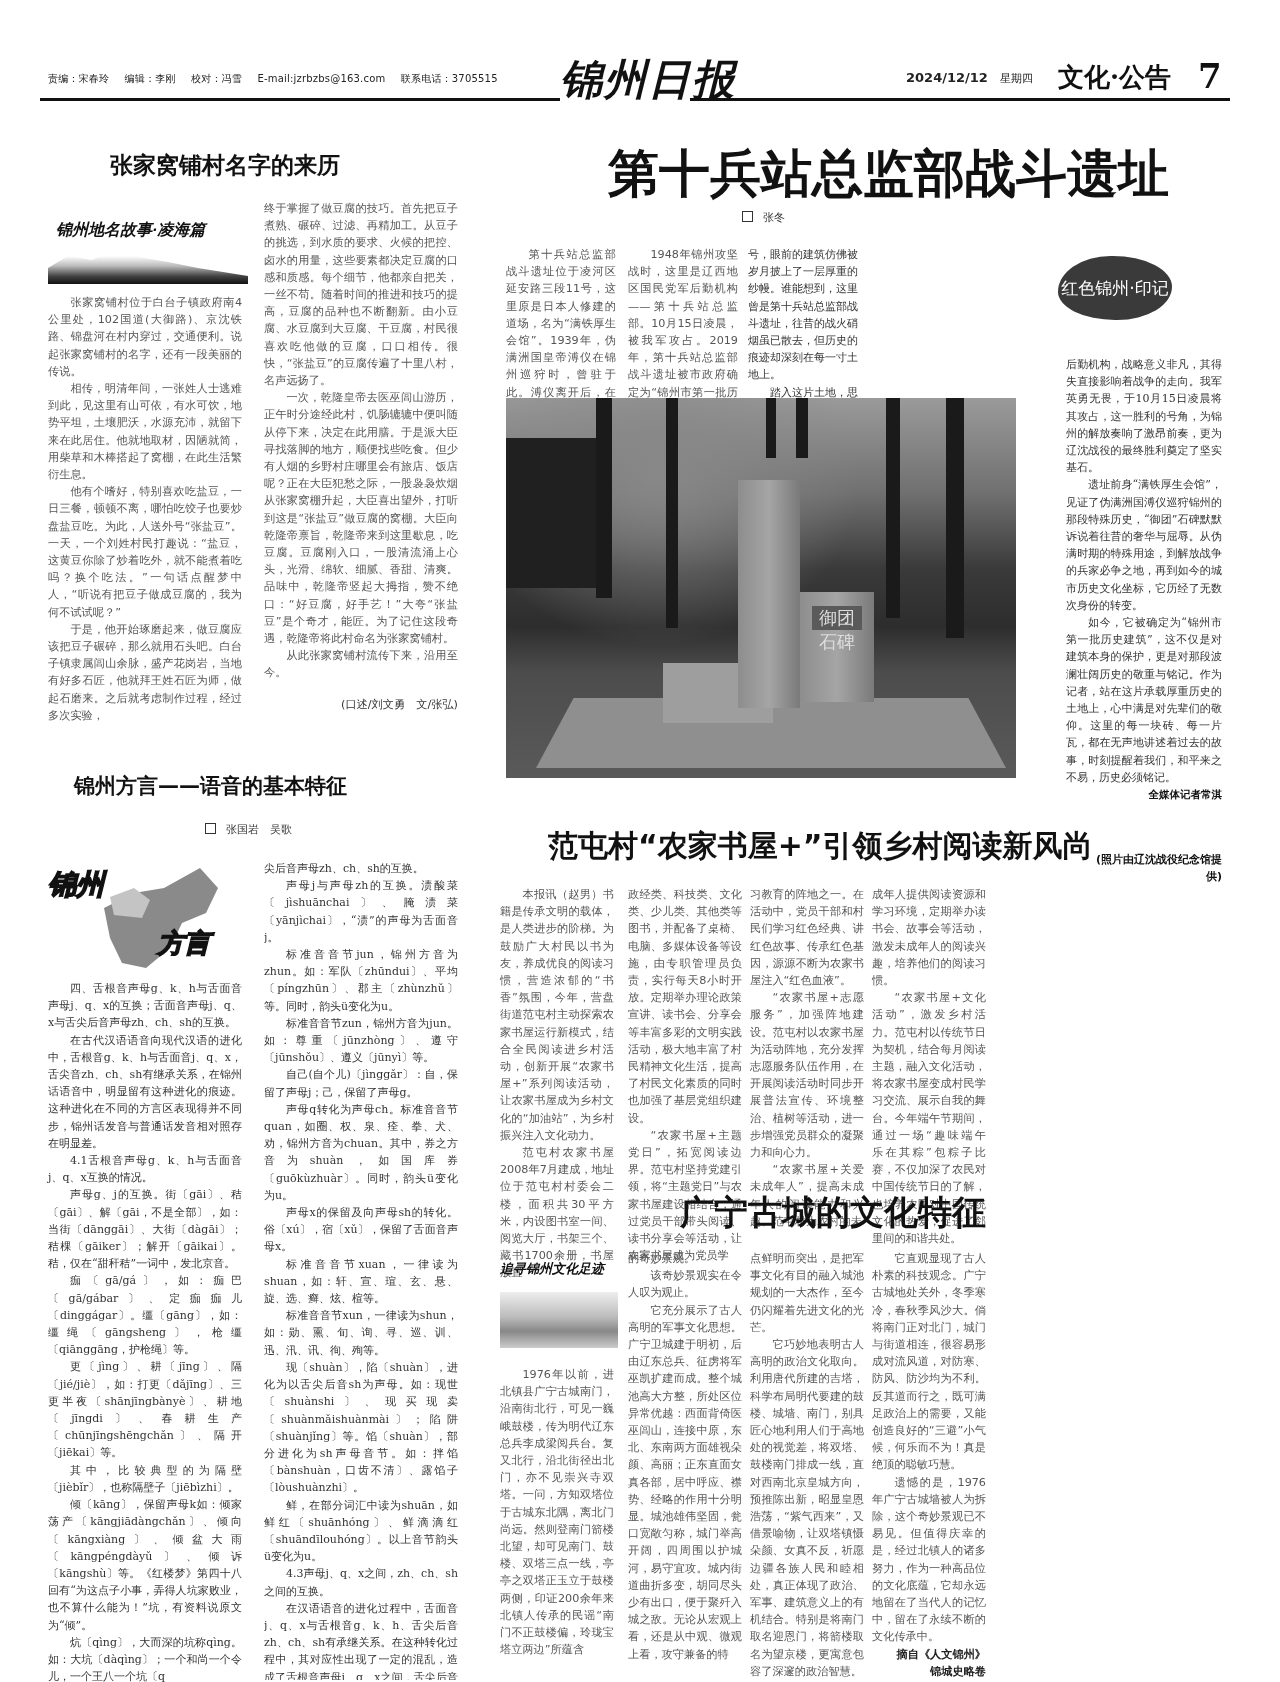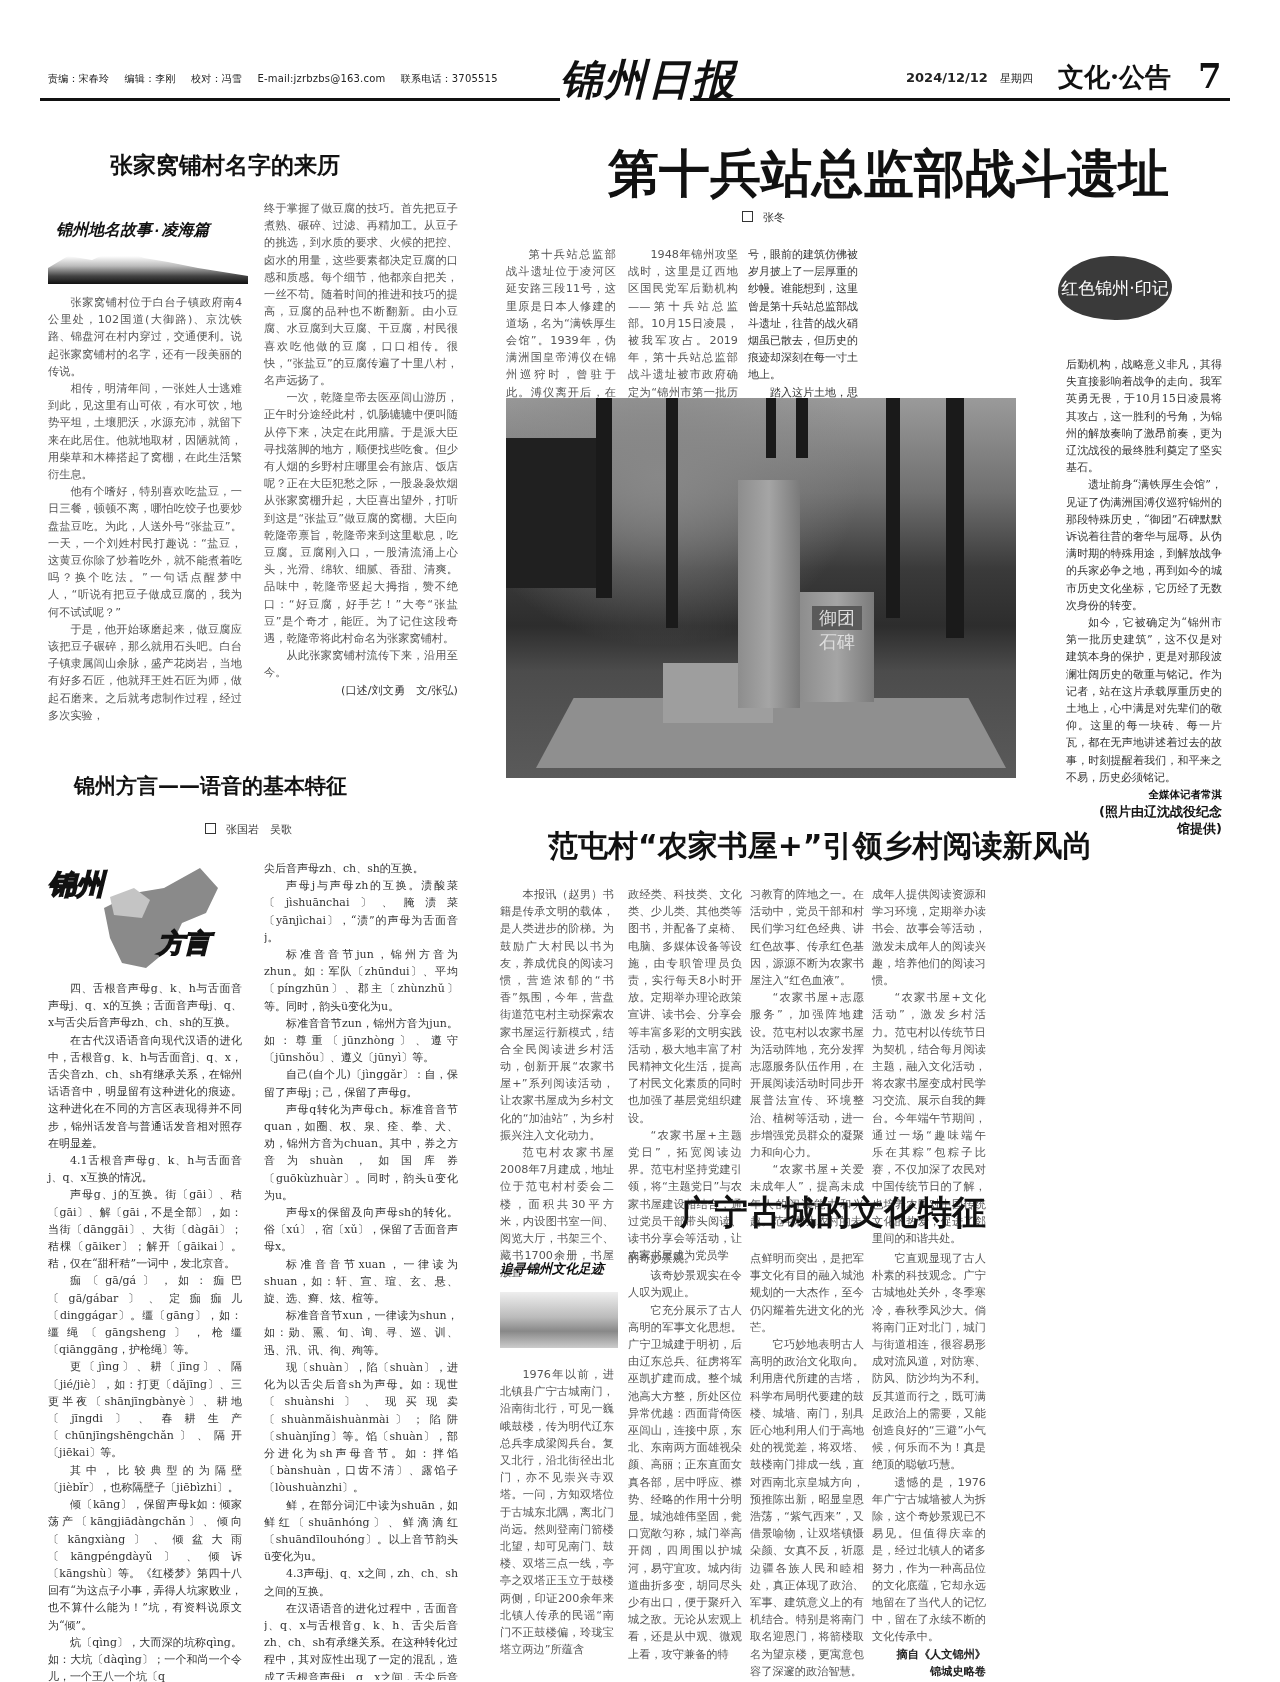--- a/index.html
+++ b/index.html
@@ -23,21 +23,21 @@
   .byline .box{display:inline-block;width:9px;height:9px;border:1px solid #333;margin-right:10px;vertical-align:-1px;}
   .right{text-align:right;}
   .banner-ink{background:linear-gradient(180deg,#fff 0%,#fff 30%,#bbb 55%,#444 80%,#111 100%);}
   .photo{background:
      radial-gradient(ellipse at 30% 20%, #888 0%, transparent 40%),
      linear-gradient(180deg,#9a9a9a 0%,#707070 25%,#3a3a3a 45%,#2d2d2d 60%,#4c4c4c 72%,#5a5a5a 100%);
      overflow:hidden;}
   .tree{position:absolute;background:#1a1a1a;}
   .monument{position:absolute;background:linear-gradient(90deg,#8d8d8d,#a5a5a5 50%,#7a7a7a);}
   .stamp{background:#3a3a3a;border-radius:46% 52% 48% 50% / 56% 48% 52% 44%;color:#fff;font-size:17px;text-align:center;}
-  .calli{font-family:Liberation Mono, monospace;font-weight:bold;font-style:italic;color:#111;}
+  .calli{font-family:Liberation Sans, sans-serif;font-weight:bold;font-style:italic;color:#111;}
   .mapbox{position:absolute;}
 </style>
 </head>
 <body>
 
 <div class="abs hdr-credits">
   <span>责编：宋春玲</span>
   <span>编辑：李刚</span>
   <span>校对：冯雪</span>
   <span>E-mail:jzrbzbs@163.com</span>
@@ -61,21 +61,21 @@
 <div class="abs body-text" style="left:48px;top:294px;width:194px;">
   <p>张家窝铺村位于白台子镇政府南4公里处，102国道(大御路)、京沈铁路、锦盘河在村内穿过，交通便利。说起张家窝铺村的名字，还有一段美丽的传说。</p>
   <p>相传，明清年间，一张姓人士逃难到此，见这里有山可依，有水可饮，地势平坦，土壤肥沃，水源充沛，就留下来在此居住。他就地取材，因陋就简，用柴草和木棒搭起了窝棚，在此生活繁衍生息。</p>
   <p>他有个嗜好，特别喜欢吃盐豆，一日三餐，顿顿不离，哪怕吃饺子也要炒盘盐豆吃。为此，人送外号“张盐豆”。一天，一个刘姓村民打趣说：“盐豆，这黄豆你除了炒着吃外，就不能煮着吃吗？换个吃法。”一句话点醒梦中人，“听说有把豆子做成豆腐的，我为何不试试呢？”</p>
   <p>于是，他开始琢磨起来，做豆腐应该把豆子碾碎，那么就用石头吧。白台子镇隶属闾山余脉，盛产花岗岩，当地有好多石匠，他就拜王姓石匠为师，做起石磨来。之后就考虑制作过程，经过多次实验，</p>
 </div>
 <div class="abs body-text" style="left:264px;top:200px;width:194px;">
   <p class="noind">终于掌握了做豆腐的技巧。首先把豆子煮熟、碾碎、过滤、再精加工。从豆子的挑选，到水质的要求、火候的把控、卤水的用量，这些要素都决定豆腐的口感和质感。每个细节，他都亲自把关，一丝不苟。随着时间的推进和技巧的提高，豆腐的品种也不断翻新。由小豆腐、水豆腐到大豆腐、干豆腐，村民很喜欢吃他做的豆腐，口口相传。很快，“张盐豆”的豆腐传遍了十里八村，名声远扬了。</p>
   <p>一次，乾隆皇帝去医巫闾山游历，正午时分途经此村，饥肠辘辘中便叫随从停下来，决定在此用膳。于是派大臣寻找落脚的地方，顺便找些吃食。但少有人烟的乡野村庄哪里会有旅店、饭店呢？正在大臣犯愁之际，一股袅袅炊烟从张家窝棚升起，大臣喜出望外，打听到这是“张盐豆”做豆腐的窝棚。大臣向乾隆帝禀旨，乾隆帝来到这里歇息，吃豆腐。豆腐刚入口，一股清流涌上心头，光滑、绵软、细腻、香甜、清爽。品味中，乾隆帝竖起大拇指，赞不绝口：“好豆腐，好手艺！”大夸“张盐豆”是个奇才，能匠。为了记住这段奇遇，乾隆帝将此村命名为张家窝铺村。</p>
   <p>从此张家窝铺村流传下来，沿用至今。</p>
-  <p class="right" style="color:#333;margin-top:0;">(口述/刘文勇　文/张弘)</p>
+  <p class="right" style="color:#333;margin-top:14px;">(口述/刘文勇　文/张弘)</p>
 </div>
 
 <div class="abs h-mid" style="left:74px;top:772px;font-size:21px;">锦州方言——语音的基本特征</div>
 <div class="abs byline" style="left:205px;top:822px;">
   <span class="box"></span><span>张国岩　吴歌</span>
 </div>
 
 <div class="abs" style="left:48px;top:858px;width:180px;height:118px;">
   <div class="mapbox" style="left:50px;top:10px;width:120px;height:100px;background:#8a8a8a;clip-path:polygon(5% 40%,30% 25%,55% 20%,85% 0,100% 20%,90% 45%,70% 55%,60% 80%,40% 100%,20% 95%,10% 70%);"></div>
   <div class="mapbox" style="left:62px;top:30px;width:40px;height:30px;background:#c4c4c4;clip-path:polygon(0 30%,60% 0,100% 40%,80% 100%,10% 90%);"></div>
@@ -128,21 +128,21 @@
   <p>踏入这片土地，思绪不由自主地飘回到1948年锦州攻坚战的关键时刻，这里作为国民党军</p>
 </div>
 
 <div class="abs stamp" style="left:1058px;top:256px;width:114px;height:64px;line-height:64px;">红色锦州·印记</div>
 
 <div class="abs body-text serif-text" style="left:1066px;top:356px;width:156px;">
   <p class="noind">后勤机构，战略意义非凡，其得失直接影响着战争的走向。我军英勇无畏，于10月15日凌晨将其攻占，这一胜利的号角，为锦州的解放奏响了激昂前奏，更为辽沈战役的最终胜利奠定了坚实基石。</p>
   <p>遗址前身“满铁厚生会馆”，见证了伪满洲国溥仪巡狩锦州的那段特殊历史，“御团”石碑默默诉说着往昔的奢华与屈辱。从伪满时期的特殊用途，到解放战争的兵家必争之地，再到如今的城市历史文化坐标，它历经了无数次身份的转变。</p>
   <p>如今，它被确定为“锦州市第一批历史建筑”，这不仅是对建筑本身的保护，更是对那段波澜壮阔历史的敬重与铭记。作为记者，站在这片承载厚重历史的土地上，心中满是对先辈们的敬仰。这里的每一块砖、每一片瓦，都在无声地讲述着过去的故事，时刻提醒着我们，和平来之不易，历史必须铭记。</p>
   <p class="right" style="color:#111;font-family:'DejaVu Sans',sans-serif;font-weight:bold;font-size:10.5px;">全媒体记者常淇</p>
-  <p class="right" style="color:#111;font-family:'DejaVu Sans',sans-serif;font-weight:bold;font-size:13px;">(照片由辽沈战役纪念馆提供)</p>
+  <p class="right" style="color:#111;font-family:'DejaVu Sans',sans-serif;font-weight:bold;font-size:11px;margin-top:48px;">(照片由辽沈战役纪念馆提供)</p>
 </div>
 
 <div class="abs photo" style="left:506px;top:398px;width:510px;height:380px;">
   <div class="tree" style="left:90px;top:0;width:16px;height:200px;"></div>
   <div class="tree" style="left:160px;top:0;width:12px;height:230px;"></div>
   <div class="tree" style="left:260px;top:0;width:10px;height:60px;"></div>
   <div class="tree" style="left:290px;top:0;width:12px;height:60px;"></div>
   <div class="tree" style="left:380px;top:0;width:14px;height:220px;"></div>
   <div class="tree" style="left:440px;top:0;width:18px;height:240px;"></div>
   <div class="tree" style="left:0;top:40px;width:90px;height:150px;background:#202020;"></div>

